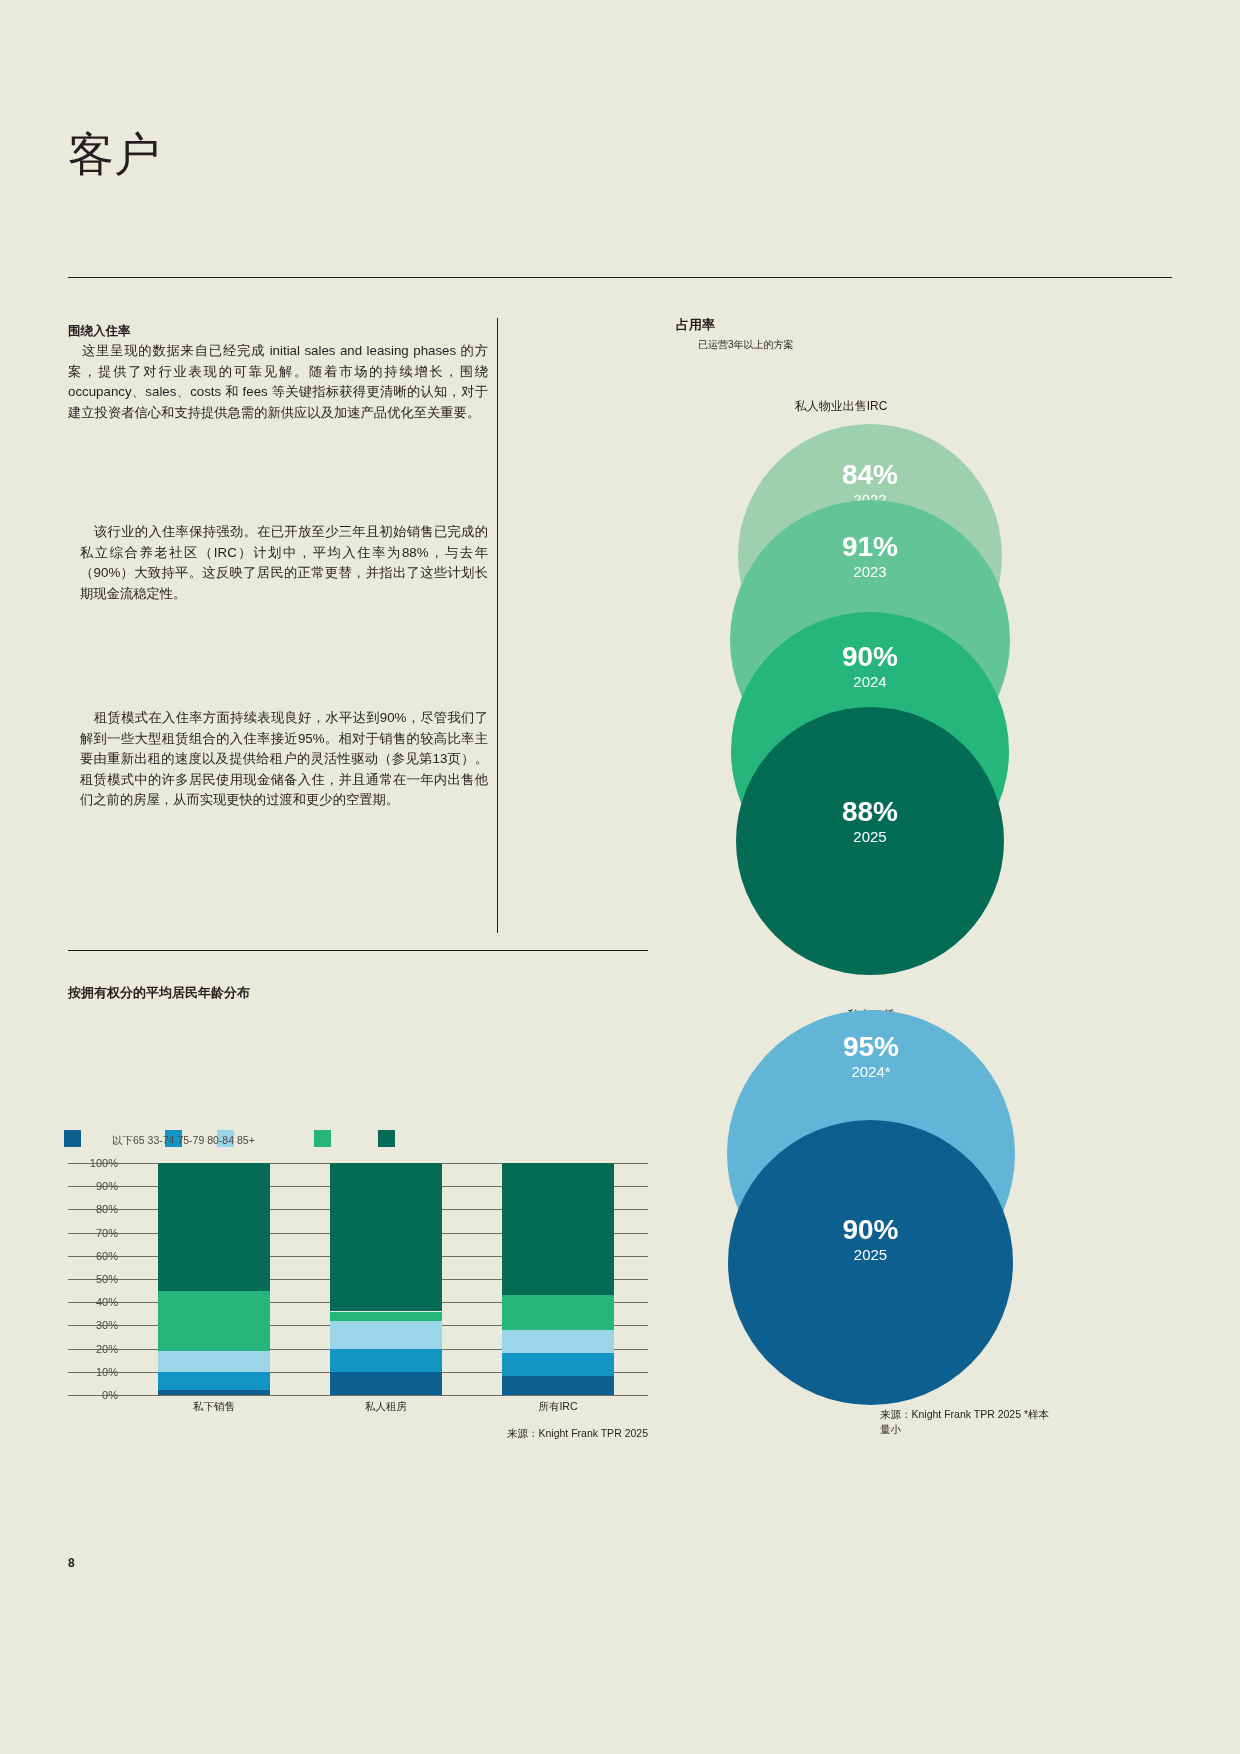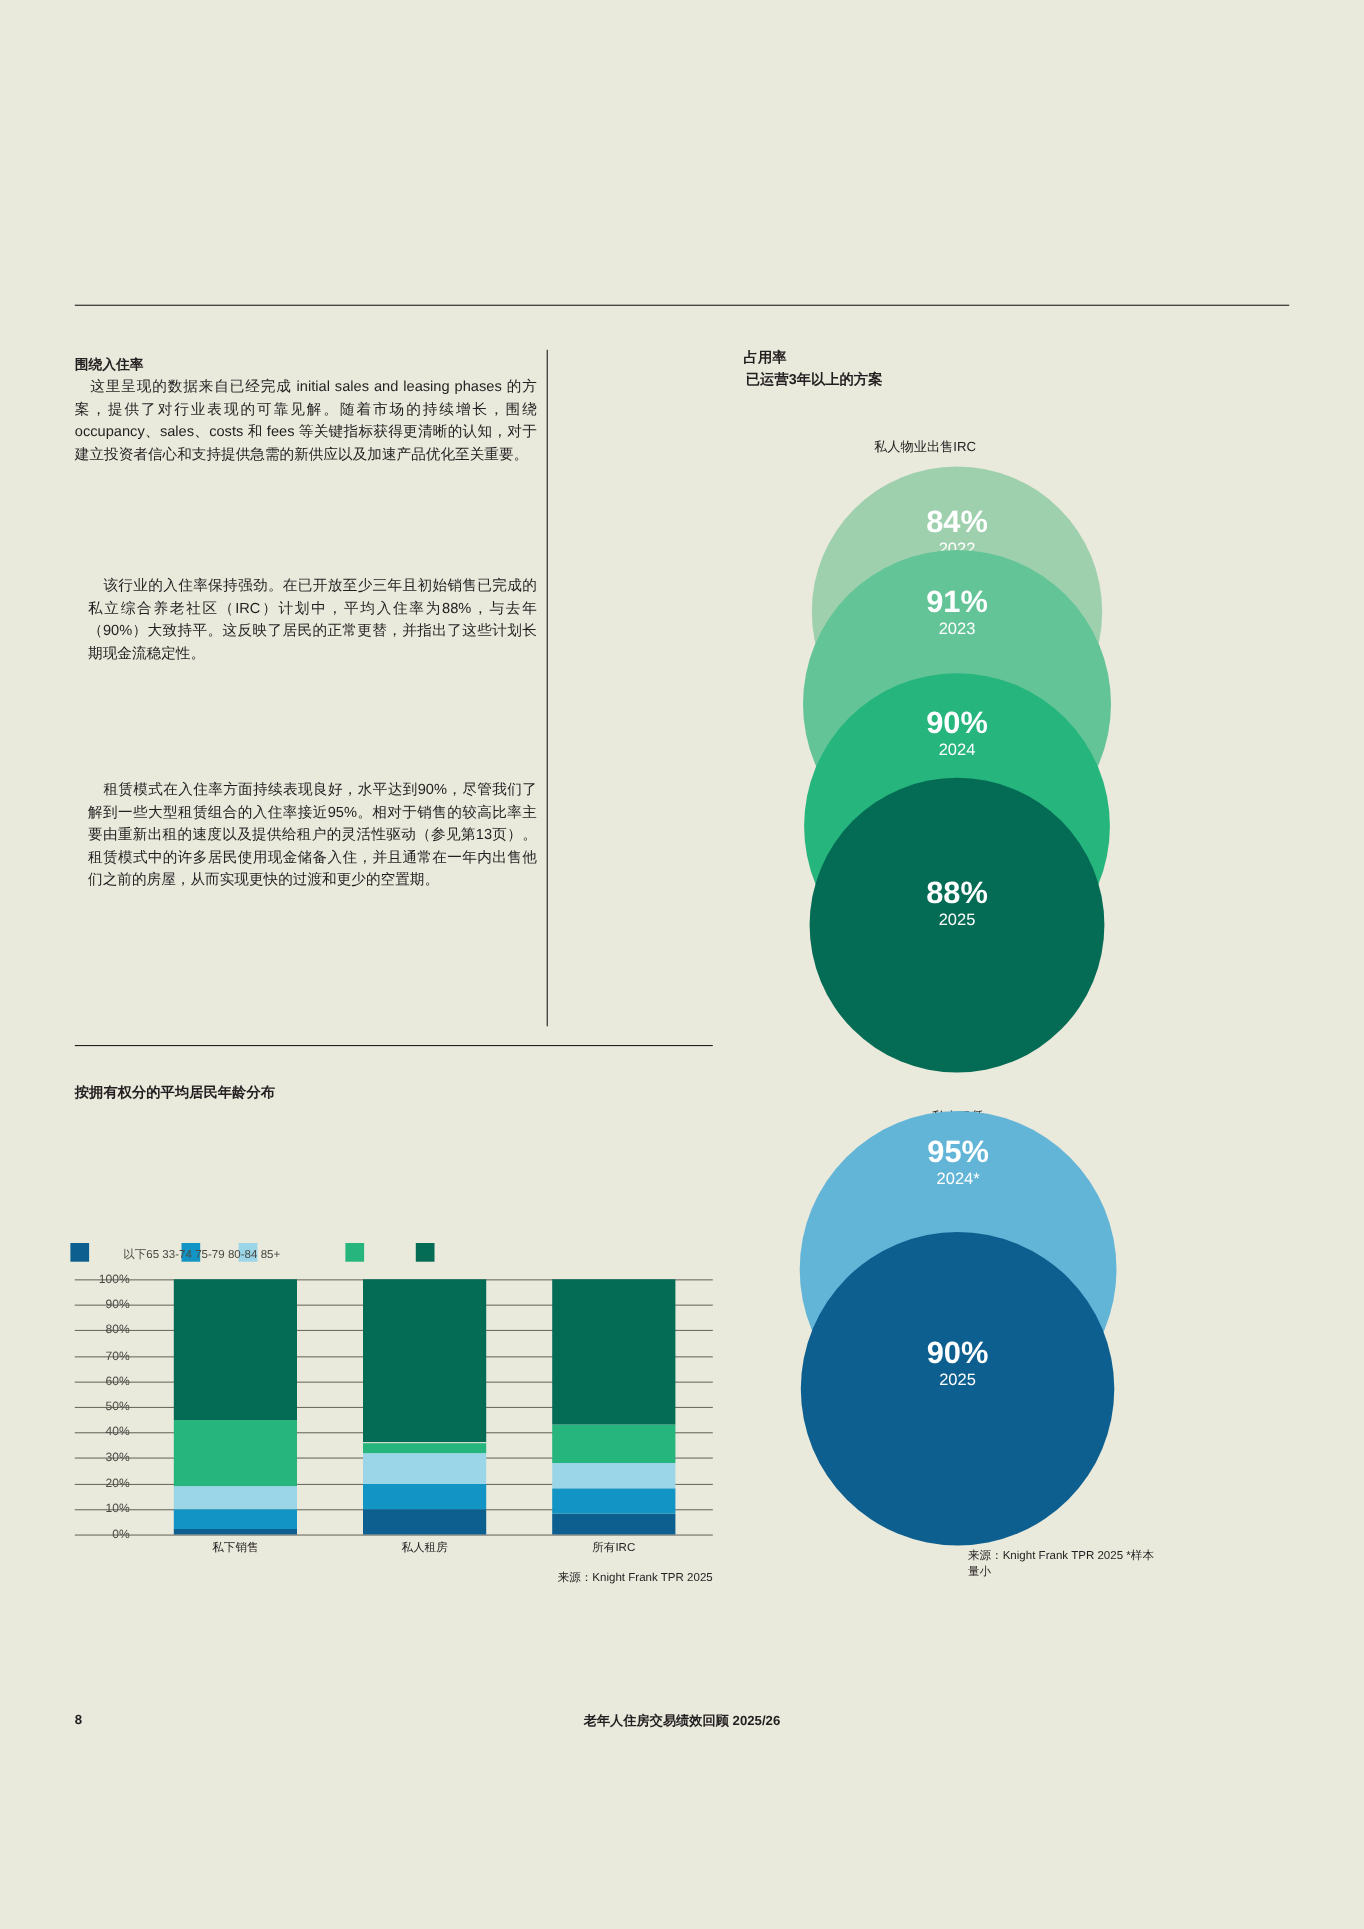--- a/index.html
+++ b/index.html
@@ -42,22 +42,22 @@
   .col-mid .para{font-size:12.6px;line-height:19.5px;text-indent:0;text-align:left;}
 
   .vrule{position:absolute;left:497px;top:318px;width:1px;height:615px;background:#231f20;}
 
   
   .occ-head{
     position:absolute;left:676px;top:315px;width:330px;
     font-size:13px;font-weight:bold;line-height:19px;
   }
   .occ-sub{
-    position:absolute;left:678px;top:336px;width:330px;
-    font-size:13px;line-height:17px;font-weight:bold;
+    position:absolute;left:698px;top:336px;width:330px;
+    font-size:10px;line-height:17px;font-weight:normal;
   }
 
   .bubble-caption{
     position:absolute;text-align:center;font-size:12px;line-height:17px;color:#231f20;
   }
 
   
   .bubble{
     position:absolute;border-radius:50%;
     display:flex;flex-direction:column;align-items:center;justify-content:flex-start;
@@ -104,20 +104,21 @@
     position:absolute;left:0;top:1556px;width:1240px;text-align:center;
     font-size:12px;font-weight:bold;
   }
 </style>
 </head>
 <body>
 
 <div class="page">
 
   <div class="title-block">
+    <div class="title-line2">客户</div>
   </div>
 
   <div class="rule-top"></div>
 
   <div class="col-left">
     <div class="lead-head">围绕入住率</div>
     <div class="para">这里呈现的数据来自已经完成 initial sales and leasing phases 的方案，提供了对行业表现的可靠见解。随着市场的持续增长，围绕 occupancy、sales、costs 和 fees 等关键指标获得更清晰的认知，对于建立投资者信心和支持提供急需的新供应以及加速产品优化至关重要。</div>
     <div class="para p2">该行业的入住率保持强劲。在已开放至少三年且初始销售已完成的私立综合养老社区（IRC）计划中，平均入住率为88%，与去年（90%）大致持平。这反映了居民的正常更替，并指出了这些计划长期现金流稳定性。</div>
     <div class="para p3">租赁模式在入住率方面持续表现良好，水平达到90%，尽管我们了解到一些大型租赁组合的入住率接近95%。相对于销售的较高比率主要由重新出租的速度以及提供给租户的灵活性驱动（参见第13页）。租赁模式中的许多居民使用现金储备入住，并且通常在一年内出售他们之前的房屋，从而实现更快的过渡和更少的空置期。</div>
   </div>
@@ -248,15 +249,14 @@
 
   <div class="xlabels" id="xlabels">
       <div class="xlab" style="left: 154px;">私下销售</div>
       <div class="xlab" style="left: 326px;">私人租房</div>
       <div class="xlab" style="left: 498px;">所有IRC</div>
     </div>
 
   <div class="src-left">来源：Knight Frank TPR 2025</div>
 
   <div class="pagenum">8</div>
-  <div class="footer-title">老年人住房交易绩效回顾 2025/26</div>
 
 </div>
 
 </body></html>

